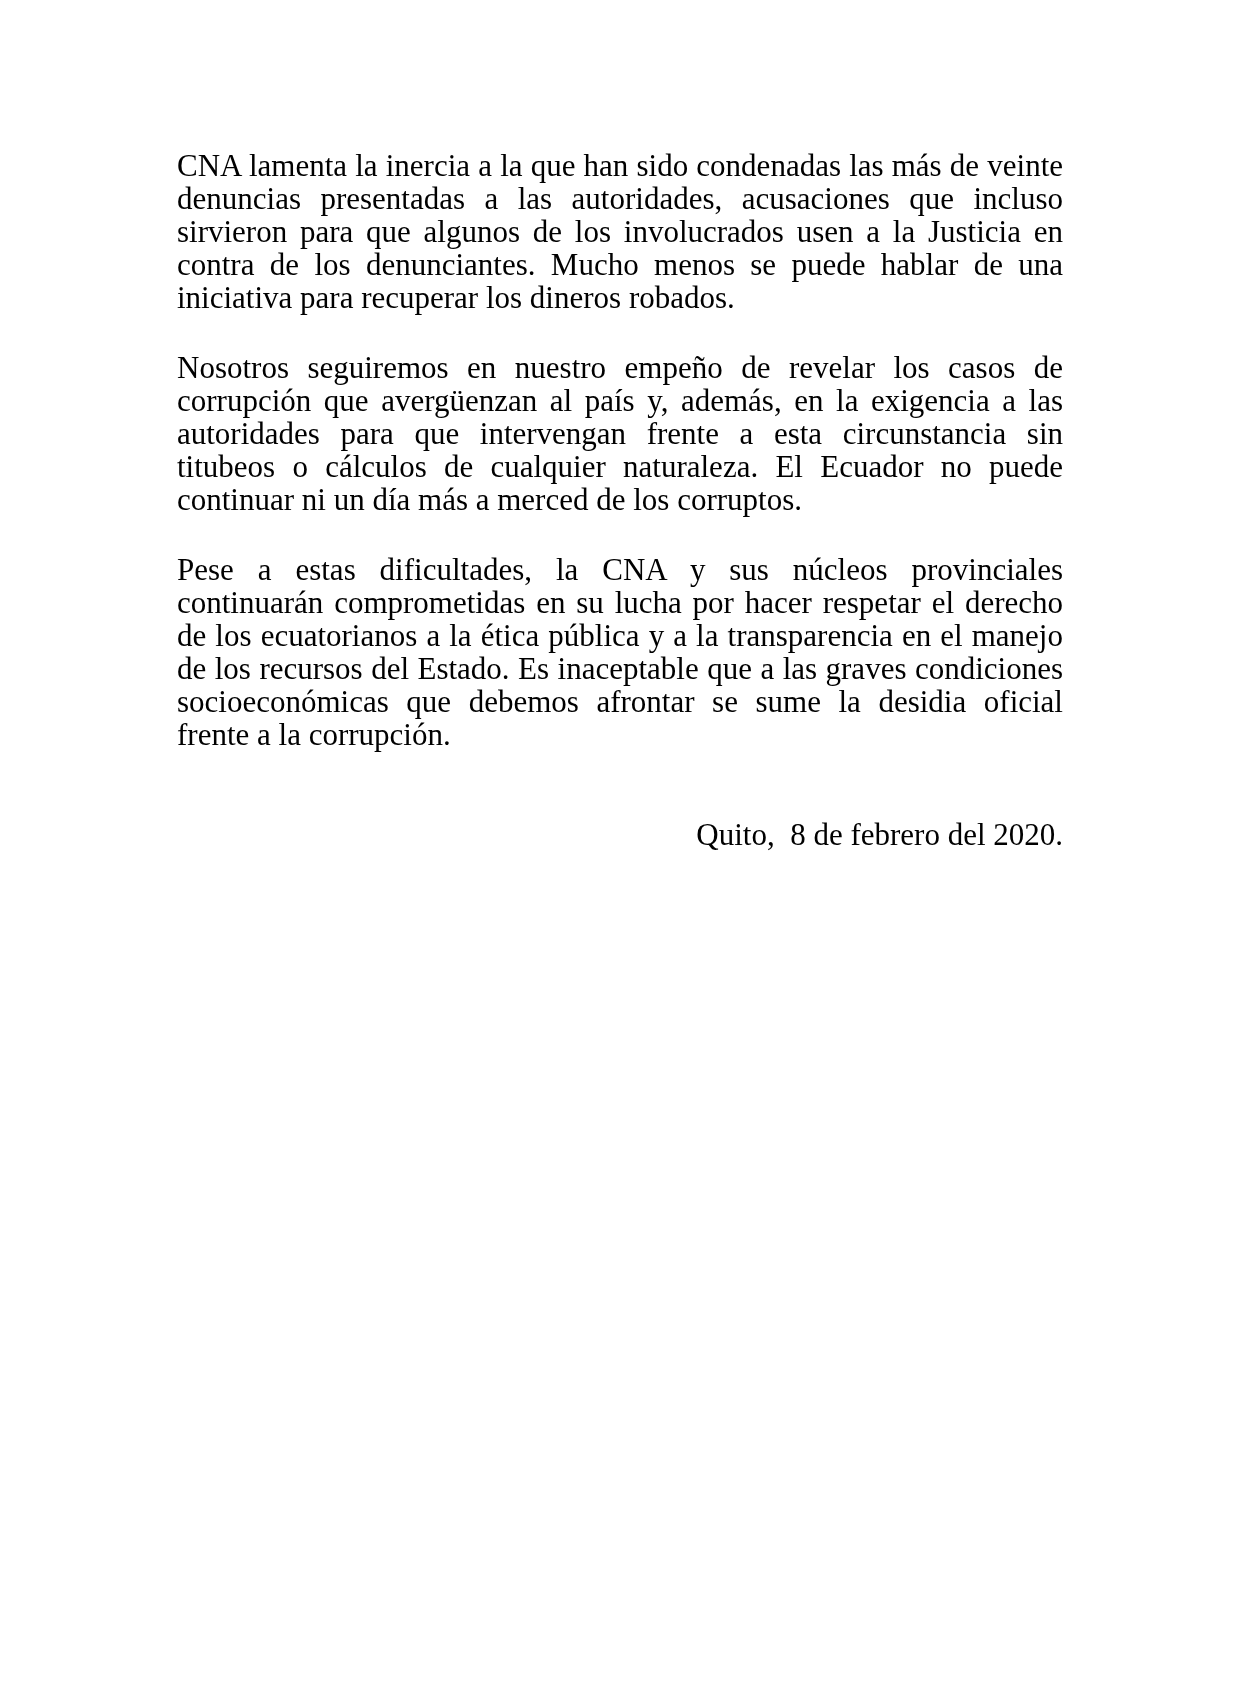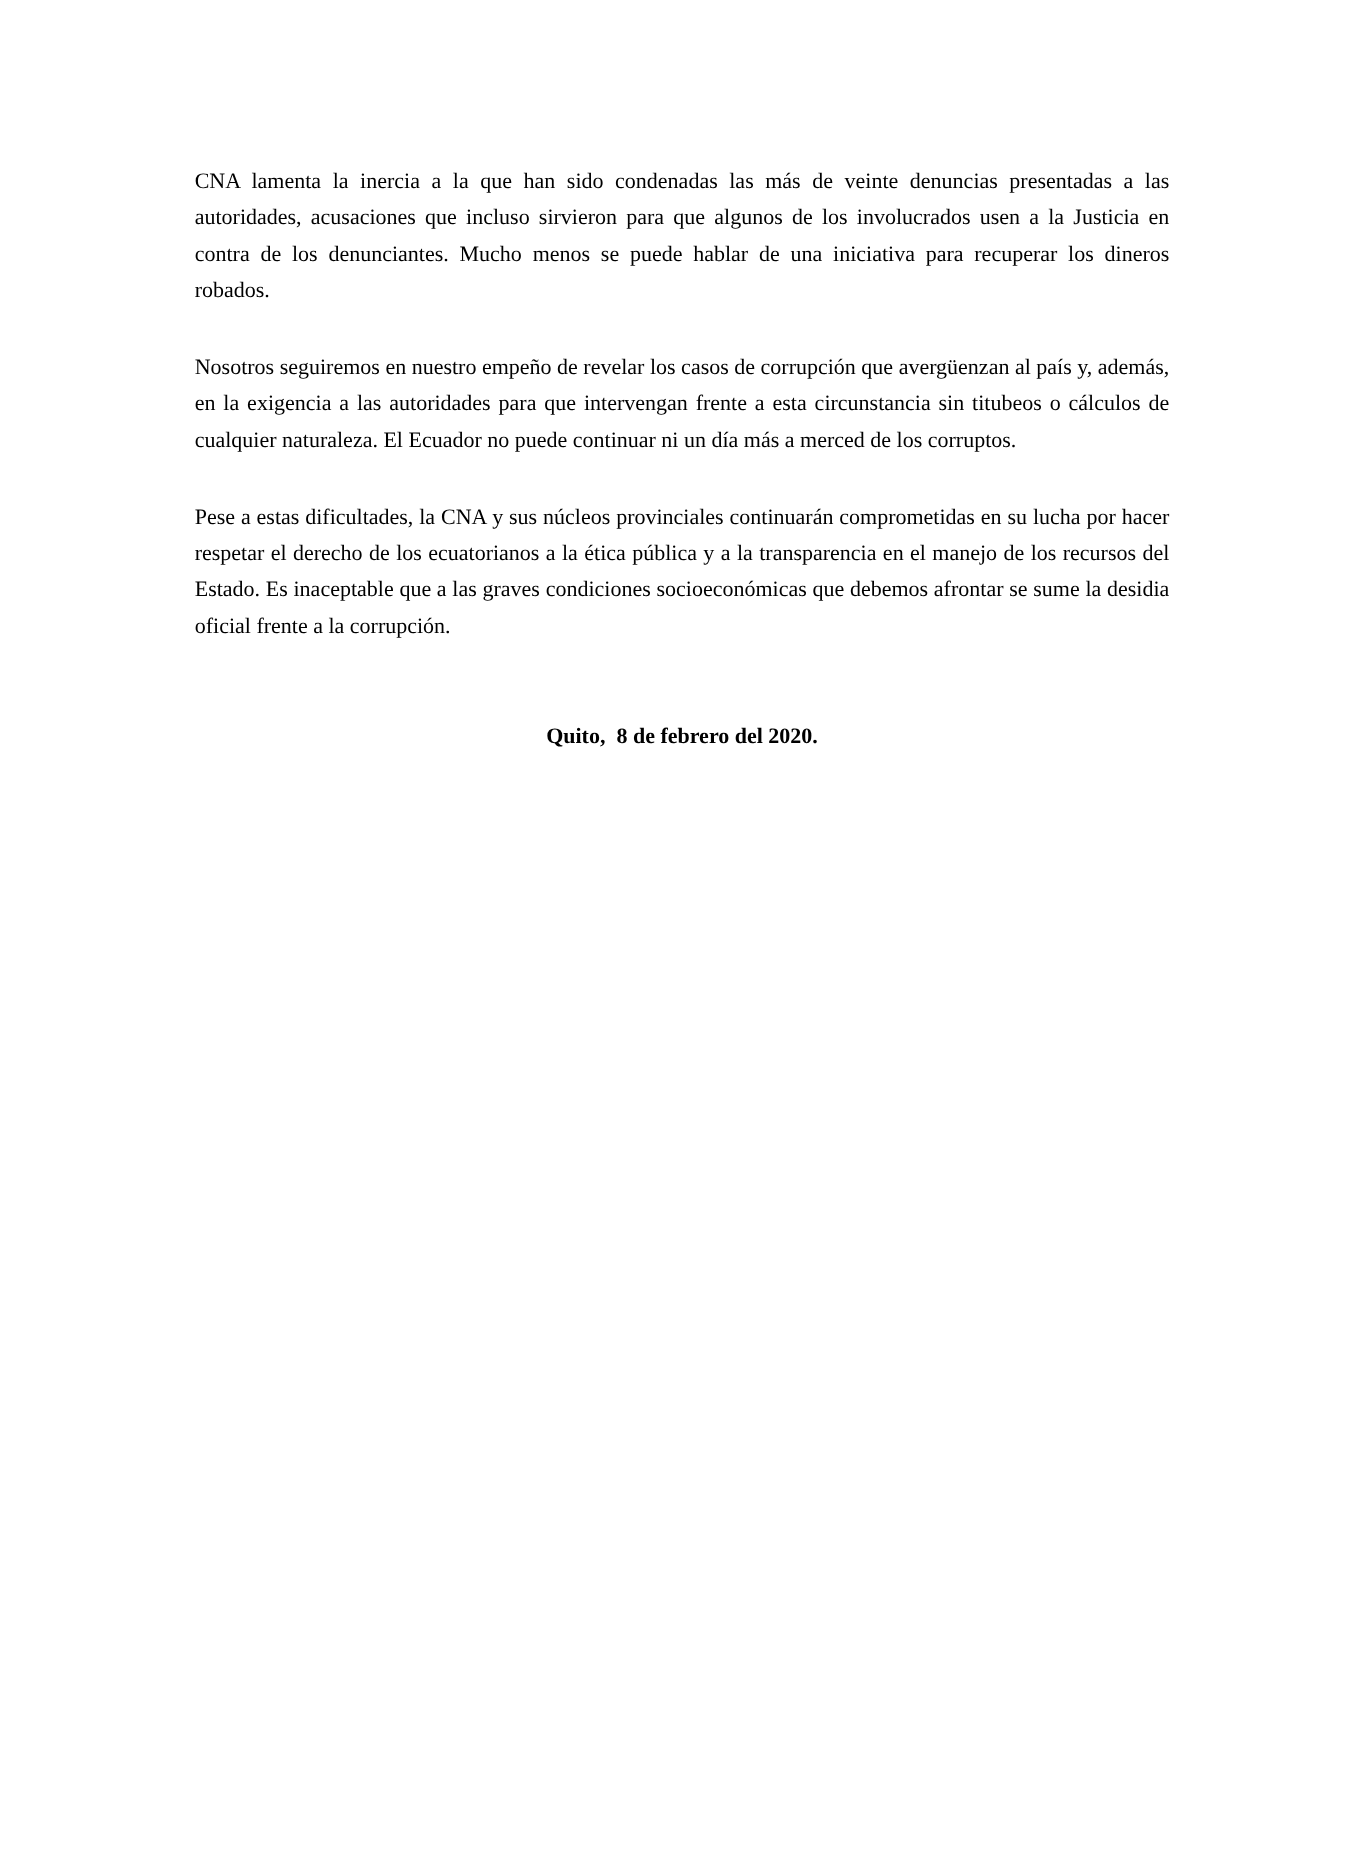--- a/index.html
+++ b/index.html
@@ -13,34 +13,33 @@
     height: 1696px;
     background: #ffffff;
     overflow: hidden;
   }
   .letter-body {
     position: absolute;
     left: 177px;
     top: 149px;
     width: 886px;
     font-family: "Liberation Serif", "DejaVu Serif", serif;
-    font-size: 20px;
+    font-size: 31px;
     line-height: 33px;
     color: #000000;
     text-align: justify;
   }
   .letter-body p {
     margin: 0 0 37px 0;
     padding: 0;
   }
   .date-line {
-    text-align: center;
+    text-align: right;
     margin-top: 67px !important;
     white-space: pre-wrap;
-    font-weight: bold;
   }
 </style>
 </head>
 <body>
 
 <div class="page">
   <div class="letter-body">
     <p>CNA lamenta la inercia a la que han sido condenadas las más de veinte denuncias presentadas a las autoridades, acusaciones que incluso sirvieron para que algunos de los involucrados usen a la Justicia en contra de los denunciantes. Mucho menos se puede hablar de una iniciativa para recuperar los dineros robados.</p>
     <p>Nosotros seguiremos en nuestro empeño de revelar los casos de corrupción que avergüenzan al país y, además, en la exigencia a las autoridades para que intervengan frente a esta circunstancia sin titubeos o cálculos de cualquier naturaleza. El Ecuador no puede continuar ni un día más a merced de los corruptos.</p>
     <p>Pese a estas dificultades, la CNA y sus núcleos provinciales continuarán comprometidas en su lucha por hacer respetar el derecho de los ecuatorianos a la ética pública y a la transparencia en el manejo de los recursos del Estado. Es inaceptable que a las graves condiciones socioeconómicas que debemos afrontar se sume la desidia oficial frente a la corrupción.</p>

